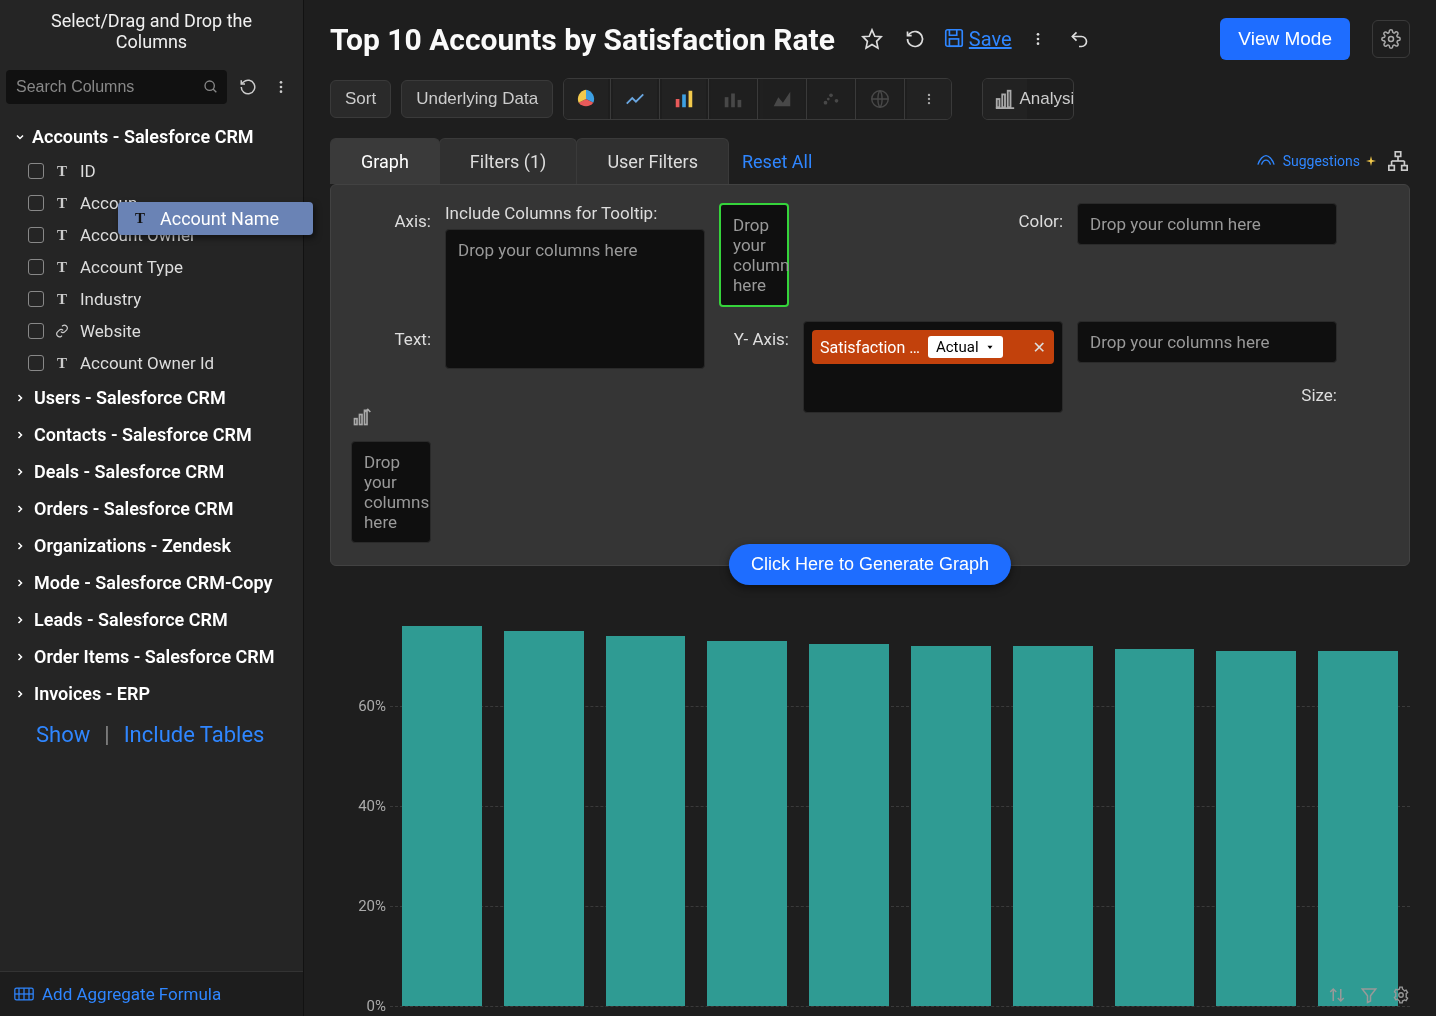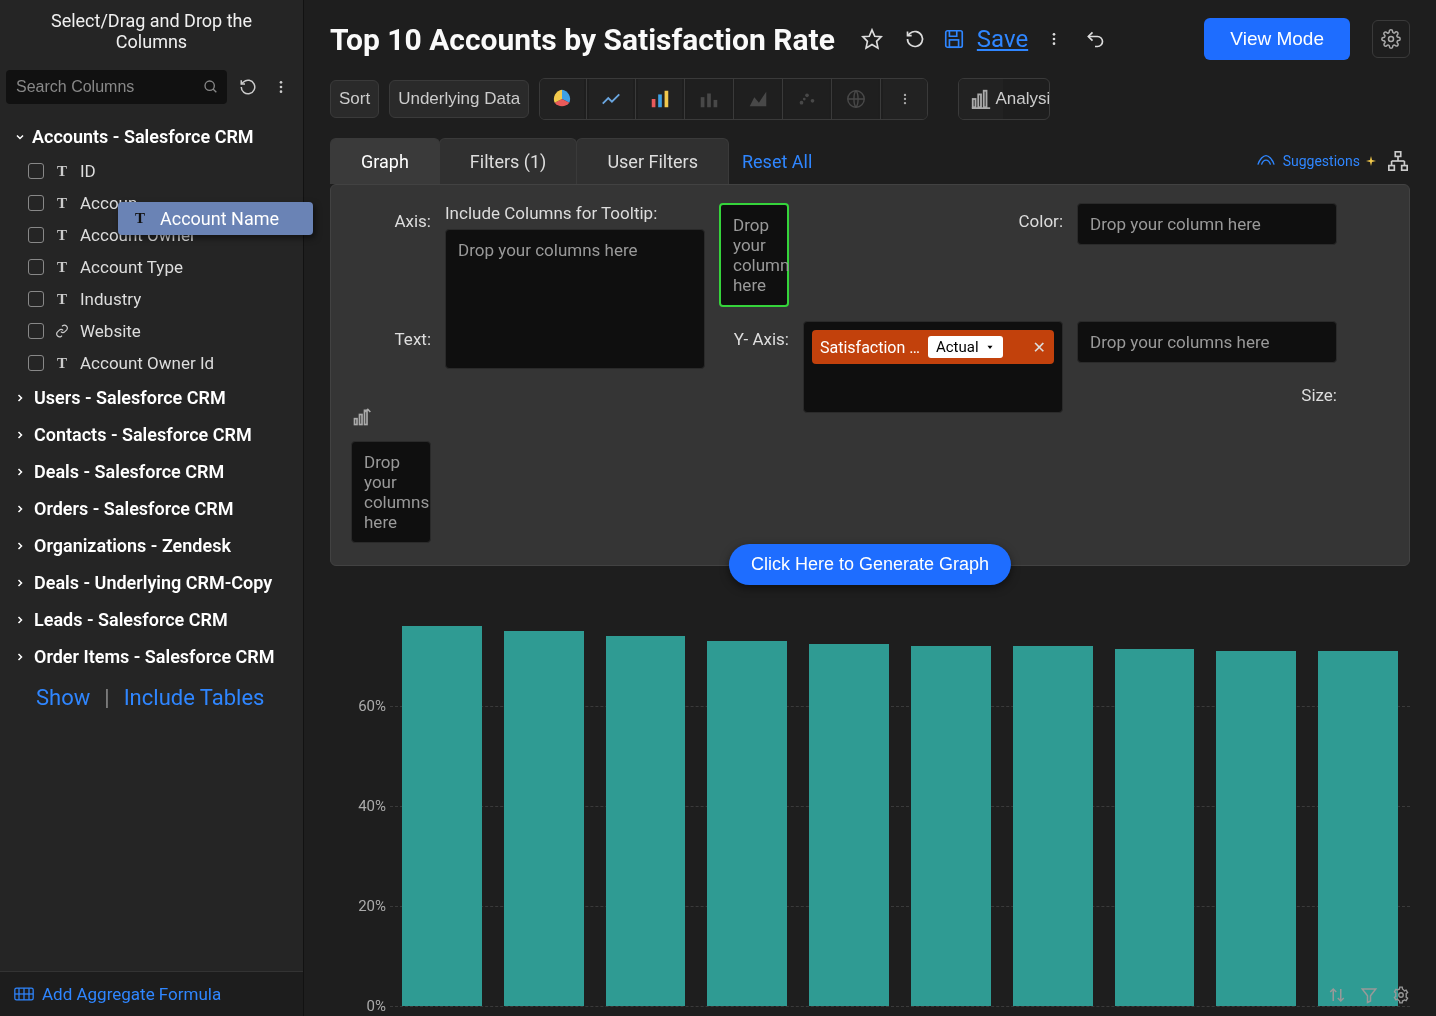--- a/index.html
+++ b/index.html
@@ -99,34 +99,34 @@
 }
 .drag-ghost .type-icon { color:#111; font-weight:bold; }
 
 
 .main { flex:1; display:flex; flex-direction:column; background:#1e1e1e; }
 .header-row {
   display:flex; align-items:center; padding: 18px 26px 4px 26px; gap:12px;
 }
 .page-title { font-size:30px; font-weight:700; color:#fafafa; flex-shrink:0; }
 .header-icons { display:flex; align-items:center; gap:14px; margin-left:10px; color:#ddd; }
-.header-icons .save-link { color:#2f86ff; font-size:24px; display:flex; align-items:center; gap:12px; }
+.header-icons .save-link { color:#2f86ff; font-size:20px; display:flex; align-items:flex-start; gap:4px; }
 .header-spacer { flex:1; }
 .view-mode-btn {
   background:#1e6dff; color:#fff; border:none; border-radius:6px;
-  font-size:19px; padding:10px 26px; cursor:pointer;
+  font-size:19px; padding:10px 18px; cursor:pointer;
 }
 .gear-box { width:38px; height:38px; border:1px solid #3a3a3a; border-radius:6px; display:flex; align-items:center; justify-content:center; color:#aaa; margin-left:10px;}
 
 .toolbar-row {
   display:flex; align-items:center; gap:10px; padding: 14px 26px 8px 26px;
 }
 .tool-btn {
   background: #2a2a2a; border:1px solid #3a3a3a; border-radius:6px;
-  padding: 8px 8px; color:#ccc; font-size:17px; cursor:pointer;
+  padding: 8px 14px; color:#ccc; font-size:17px; cursor:pointer;
 }
 .chart-type-bar {
   display:flex; gap:2px; border:1px solid #3a3a3a; border-radius:6px; overflow:hidden;
 }
 .chart-type-bar button { background:#222; border:none; width:44px; height:40px; display:flex; align-items:center; justify-content:center; cursor:pointer; }
 .ct-divider { width:1px; background:#3a3a3a; align-self:stretch; }
 
 .subtabs-row {
   display:flex; align-items:center; padding: 10px 26px 0 26px; gap:0;
 }
@@ -312,37 +312,45 @@
             </svg>
           </span>
           <span>Organizations - Zendesk</span>
         </div>
         <div class="collapsed-group">
           <span class="caret">
             <svg width="12" height="12" viewBox="0 0 24 24" fill="none" stroke="#fff" stroke-width="3">
               <polyline points="9 6 15 12 9 18"></polyline>
             </svg>
           </span>
-          <span>Deals - Underlying CRM-Copy</span>
+          <span>Mode - Salesforce CRM-Copy</span>
         </div>
         <div class="collapsed-group">
           <span class="caret">
             <svg width="12" height="12" viewBox="0 0 24 24" fill="none" stroke="#fff" stroke-width="3">
               <polyline points="9 6 15 12 9 18"></polyline>
             </svg>
           </span>
           <span>Leads - Salesforce CRM</span>
         </div>
         <div class="collapsed-group">
           <span class="caret">
             <svg width="12" height="12" viewBox="0 0 24 24" fill="none" stroke="#fff" stroke-width="3">
               <polyline points="9 6 15 12 9 18"></polyline>
             </svg>
           </span>
           <span>Order Items - Salesforce CRM</span>
+        </div>
+        <div class="collapsed-group">
+          <span class="caret">
+            <svg width="12" height="12" viewBox="0 0 24 24" fill="none" stroke="#fff" stroke-width="3">
+              <polyline points="9 6 15 12 9 18"></polyline>
+            </svg>
+          </span>
+          <span>Invoices - ERP</span>
         </div>
       </div>
 
     <div class="bottom-links">
       <a href="#">Show</a>
       <span class="divider">|</span>
       <a href="#">Include Tables</a>
     </div>
   </div>
 

